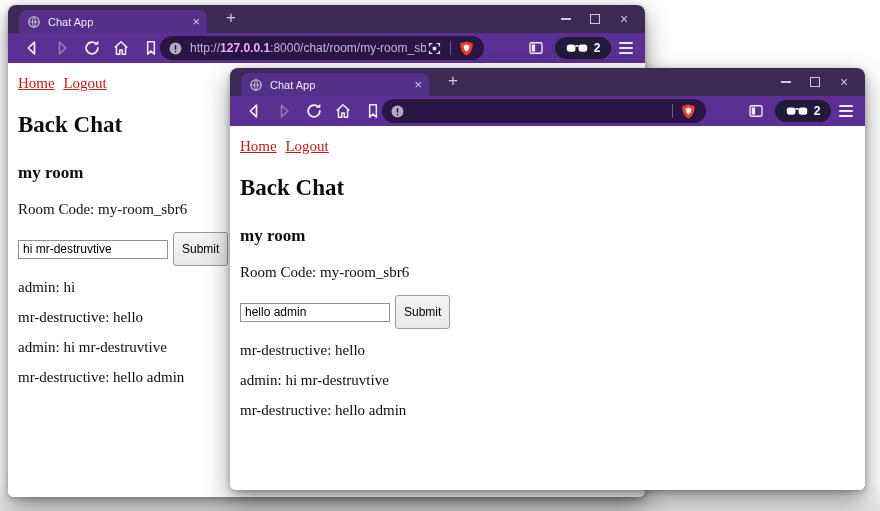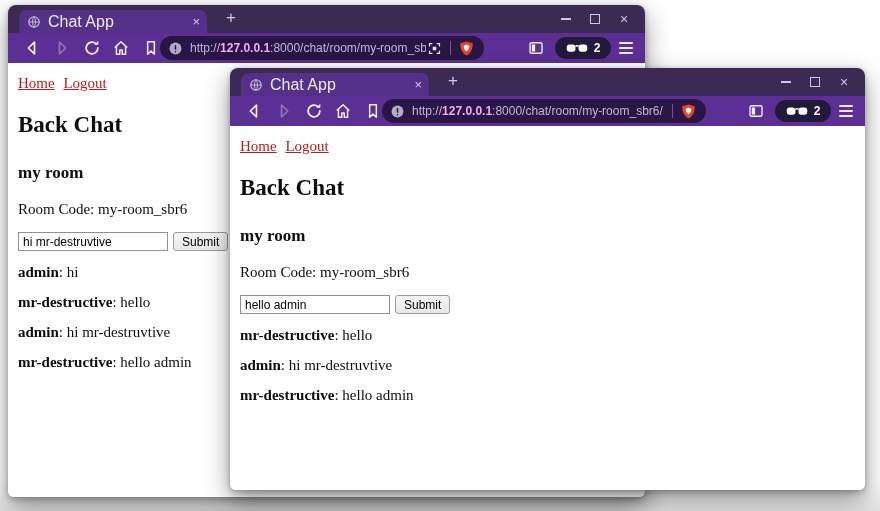--- a/index.html
+++ b/index.html
@@ -26,21 +26,21 @@
   }
   .tab {
     position: absolute;
     left: 11px; top: 5px;
     width: 188px; height: 23px;
     background: #543089;
     border-radius: 8px 8px 0 0;
     display: flex; align-items: center;
     padding: 0 7px 0 8px; gap: 7px;
   }
-  .tab-title { flex: 1; font-size: 16px; color: #efeaf7; white-space: nowrap; overflow: hidden; }
+  .tab-title { flex: 1; font-size: 11px; color: #efeaf7; white-space: nowrap; overflow: hidden; }
   .tab-close { color: #d6cfe3; font-size: 13px; line-height: 1; cursor: default; }
   .newtab {
     position: absolute; left: 212px; top: 3px;
     color: #d2cadf; font-size: 17px; line-height: 20px;
     width: 22px; height: 22px; text-align: center;
   }
   .win-controls { position: absolute; top: 0; right: 0; height: 28px; display: flex; align-items: center; }
   .wc { width: 16px; height: 16px; margin-right: 13px; display: flex; align-items: center; justify-content: center; }
   .wc-min  { }
   .wc-min i  { display:block; width: 10px; height: 0; border-top: 2px solid #cfc8da; }
@@ -109,27 +109,27 @@
   .room-name  { margin-top: 25px; font-size: 17px; font-weight: bold; }
   .room-code  { margin-top: 18px; }
   .msg-form   { margin-top: 14px; display: flex; align-items: center; gap: 5px; }
   .msg-input {
     width: 150px; height: 19px;
     font: 12px "Liberation Sans", sans-serif;
     border: 1px solid #8f8f9d; background: #fff; color: #000;
     padding: 0 4px; border-radius: 0;
   }
   .submit-btn {
-    height: 19px; padding: 0 8px;
+    height: 34px; padding: 0 8px;
     font: 12px "Liberation Sans", sans-serif; color: #000;
     background: linear-gradient(#f6f5f5, #e9e8e8);
     border: 1px solid #9a9aa2; border-radius: 3px;
   }
   .msg { margin-top: 13px; }
-  .msg b { font-weight: bold; }
+  .msg b { font-weight: normal; }
 </style>
 </head>
 <body>
 
 <div class="bwindow" style="left:8px; top:5px; width:637px; height:492px;">
 
   <div class="tabstrip">
     <div class="tab">
       <span style="width:14px;height:14px;">
         <svg viewBox="0 0 24 24" style="width:14px;height:14px;display:block;">
@@ -300,21 +300,20 @@
     </span>
 
     <div class="urlbar">
       <span class="info-ic">
         <svg viewBox="0 0 24 24">
             <circle cx="12" cy="12" r="9.5" fill="#b3abc4"></circle>
             <rect x="10.8" y="6.5" width="2.4" height="7.5" rx="1" fill="#27123e"></rect>
             <rect x="10.8" y="15.8" width="2.4" height="2.4" rx="1" fill="#27123e"></rect>
           </svg>
       </span>
-      <span class="url-text"><span>http://</span><span class="url-host">127.0.0.1</span><span>:8000/chat/room/my-room_sbr6/</span></span>
       <span class="url-right">
         <span class="url-sep"></span>
         <span class="shield-ic">
           <svg viewBox="0 0 24 24">
               <path d="M12 2.2 L20.8 4.6 C20.8 12 18.8 18.2 12 21.8 C5.2 18.2 3.2 12 3.2 4.6 Z" fill="#e8432a"></path>
               <path d="M12 6.5 L16.2 8.6 L14.6 13.8 L12 16.2 L9.4 13.8 L7.8 8.6 Z" fill="#ffffff"></path>
             </svg>
         </span>
       </span>
     </div>

